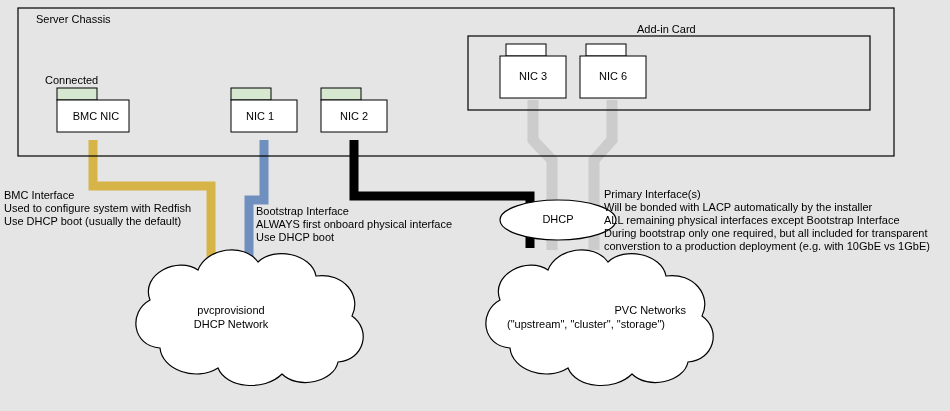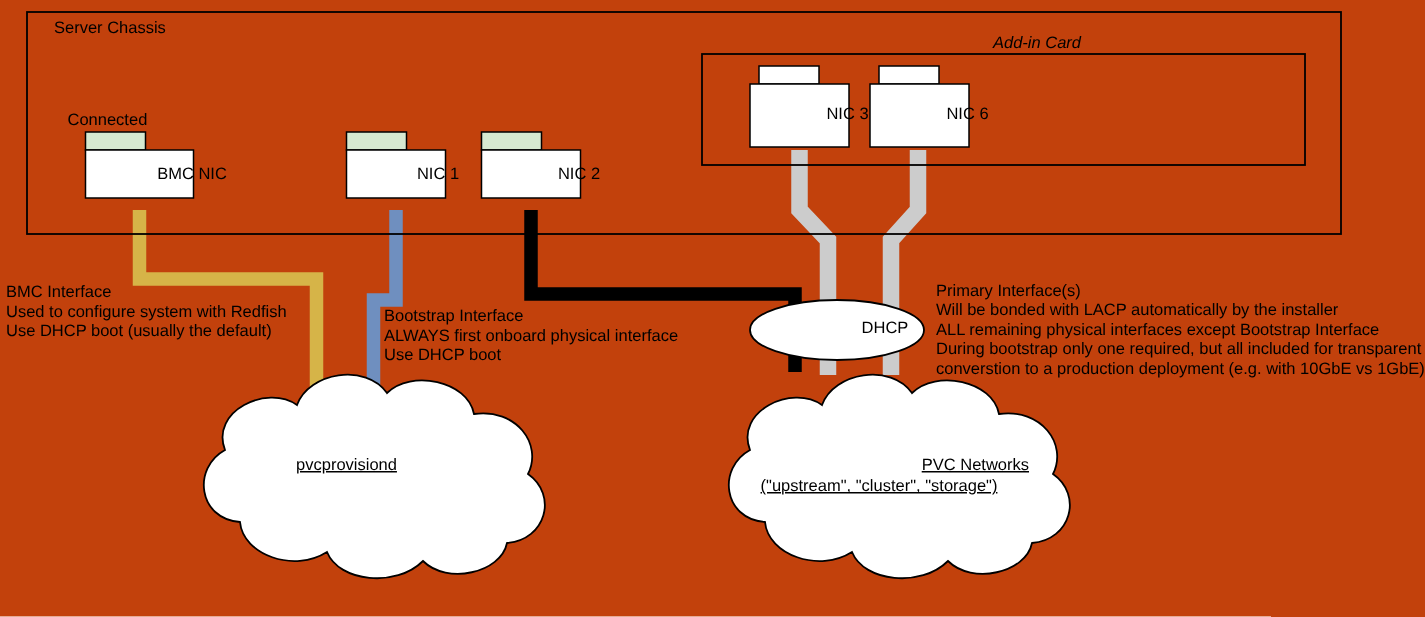--- a/index.html
+++ b/index.html
@@ -8,21 +8,21 @@
     background: #ffffff;
   }
   body {
     font-family: "Liberation Sans", sans-serif;
   }
   #canvas {
     position: relative;
     width: 950px;
     height: 411px;
     overflow: hidden;
-    background: #c2410c;
+    background: #e5e5e5;
   }
   #svg-layer {
     position: absolute;
     left: 0;
     top: 0;
     width: 950px;
     height: 411px;
   }
   .lbl {
     position: absolute;
@@ -30,30 +30,28 @@
     color: #000000;
     line-height: 13px;
     white-space: pre;
   }
   .nic-label {
     position: absolute;
     font-size: 11px;
     color: #000000;
     text-align: center;
     white-space: pre;
-    padding-left: 32px;
   }
   .cloud-label {
     position: absolute;
     font-size: 11px;
     color: #000000;
     text-align: center;
     line-height: 14px;
     white-space: pre;
-    text-decoration: underline;
   }
   .box-title {
     position: absolute;
     font-size: 11px;
     color: #000000;
     white-space: pre;
   }
   .multi {
     white-space: pre;
   }
@@ -114,48 +112,49 @@
 
     <rect x="586" y="44" width="40" height="12" fill="#ffffff" stroke="#000000" stroke-width="1"></rect>
     <rect x="580" y="56" width="66" height="42" fill="#ffffff" stroke="#000000" stroke-width="1"></rect>
 
     <ellipse cx="558" cy="220" rx="58" ry="20" fill="#ffffff" stroke="#000000" stroke-width="1.2"></ellipse>
 
   </svg>
 
   <div class="box-title" style="left:36px; top:13px;">Server Chassis</div>
 
-  <div class="box-title" style="left:662px; top:23px;font-style:italic;">Add-in Card</div>
+  <div class="box-title" style="left:637px; top:23px;">Add-in Card</div>
 
   <div class="box-title" style="left:45px; top:74px;">Connected</div>
 
   <div class="nic-label" style="left:57px; top:110px; width:78px;">BMC NIC</div>
 
   <div class="nic-label" style="left:231px; top:110px; width:58px;">NIC 1</div>
 
   <div class="nic-label" style="left:321px; top:110px; width:66px;">NIC 2</div>
 
   <div class="nic-label" style="left:500px; top:70px; width:66px;">NIC 3</div>
 
   <div class="nic-label" style="left:580px; top:70px; width:66px;">NIC 6</div>
 
   <div class="nic-label" style="left:528px; top:213px; width:60px;">DHCP</div>
 
   <div class="cloud-label" style="left:141px; top:303px; width:180px;">pvcprovisiond</div>
+  <div class="cloud-label" style="left:141px; top:317px; width:180px;">DHCP Network</div>
 
   <div class="cloud-label" style="left:486px; top:303px; width:200px;text-align:right;">PVC Networks</div>
   <div class="cloud-label" style="left:486px; top:317px; width:200px;">("upstream", "cluster", "storage")</div>
 
   <div class="lbl multi" style="left:256px; top:205px;">Bootstrap Interface
 ALWAYS first onboard physical interface
 Use DHCP boot</div>
 
   <div class="lbl multi" style="left:4px; top:189px;">BMC Interface
 Used to configure system with Redfish
 Use DHCP boot (usually the default)</div>
 
-  <div class="lbl multi" style="left:624px; top:188px;">Primary Interface(s)
+  <div class="lbl multi" style="left:604px; top:188px;">Primary Interface(s)
 Will be bonded with LACP automatically by the installer
 ALL remaining physical interfaces except Bootstrap Interface
 During bootstrap only one required, but all included for transparent
 converstion to a production deployment (e.g. with 10GbE vs 1GbE)</div>
 
 </div>
 
 </body></html>

